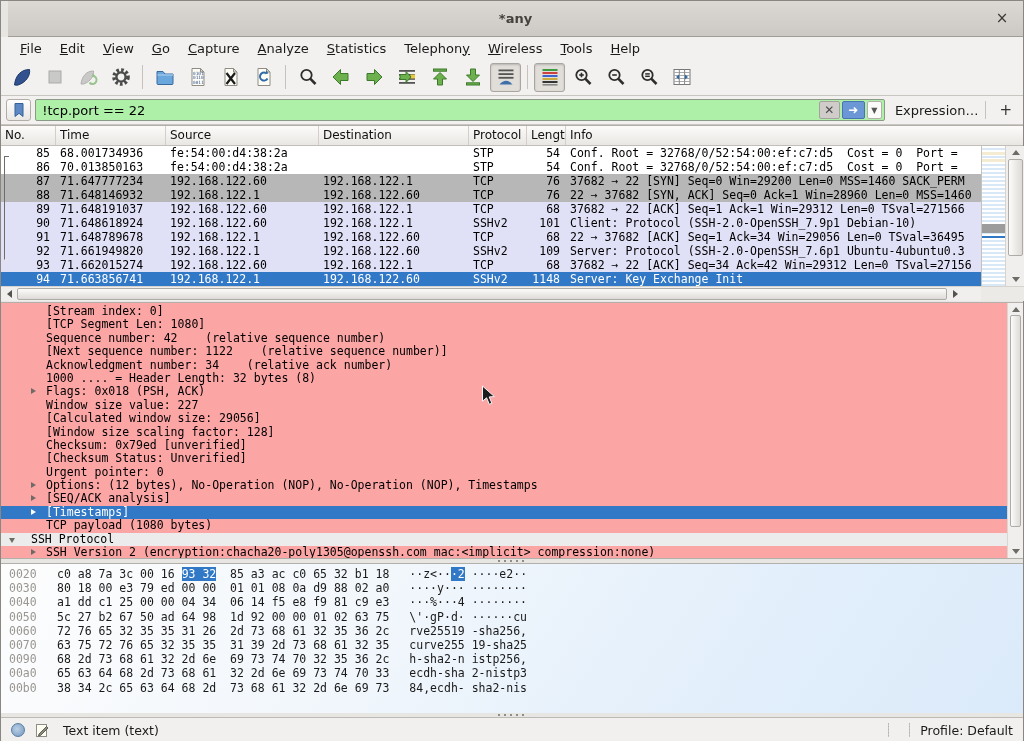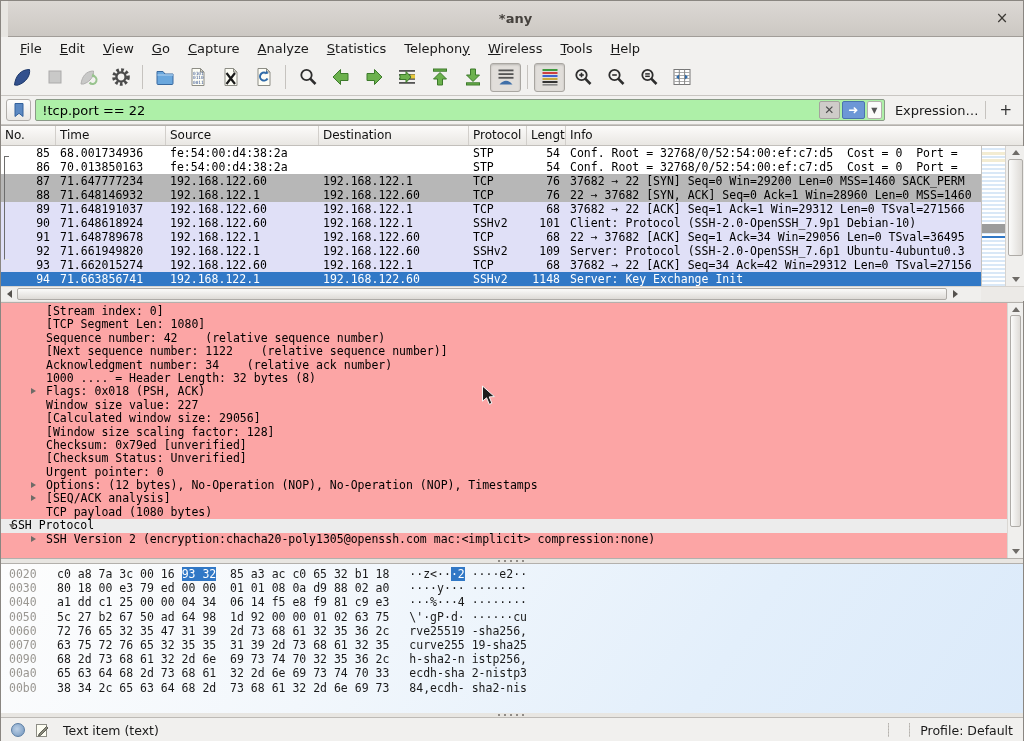--- a/index.html
+++ b/index.html
@@ -77,21 +77,21 @@
   .corner{position:absolute;left:980px;top:160px;width:44px;height:15px;background:#eceae7;border-top:1px solid #d6d3cf;}
 
   .gap{height:2px;background:#e8e6e2;}
 
   
   .details{position:relative;height:257px;background:#fca5a5;border-top:1px solid #b3b0ac;border-bottom:1px solid #b3b0ac;
            overflow:hidden;font:11.5px "DejaVu Sans Mono","Liberation Mono",monospace;color:#000;padding-top:2px;}
   .drow{position:relative;height:13.4px;line-height:13.4px;white-space:pre;overflow:hidden;}
   .drow.band{background:#ececec;}
   .drow.sel{background:var(--selection);color:#fff;}
-  .dtext.l1{padding-left:10px;display:block;}
+  .dtext.l1{padding-left:30px;display:block;}
   .dtext.l2{padding-left:45px;display:block;}
   .tri{position:absolute;top:3px;}
   .tri.r{border-top:3.5px solid transparent;border-bottom:3.5px solid transparent;border-left:5px solid #6e6b67;}
   .tri.d{border-left:3.5px solid transparent;border-right:3.5px solid transparent;border-top:5px solid #6e6b67;top:5px;}
   .drow.sel .tri.r{border-left-color:#fff;}
   .dvscroll{position:absolute;right:0;top:0;width:16px;height:100%;background:#f0efed;border-left:1px solid #dad7d3;}
   .dthumb{position:absolute;top:12px;left:2px;right:2px;height:212px;background:linear-gradient(90deg,#fbfbfa,#dedbd7);border:1px solid #aeaba7;border-radius:2px;}
 
   .split{height:4px;background:#e8e6e2;position:relative;}
   .split::before{content:"";position:absolute;left:50%;top:1px;width:30px;height:2px;margin-left:-15px;
@@ -378,20 +378,21 @@
         <div class="drow"><span class="dtext l2">1000 .... = Header Length: 32 bytes (8)</span></div>
         <div class="drow"><span class="tri r" style="left: 30px;"></span><span class="dtext l2">Flags: 0x018 (PSH, ACK)</span></div>
         <div class="drow"><span class="dtext l2">Window size value: 227</span></div>
         <div class="drow"><span class="dtext l2">[Calculated window size: 29056]</span></div>
         <div class="drow"><span class="dtext l2">[Window size scaling factor: 128]</span></div>
         <div class="drow"><span class="dtext l2">Checksum: 0x79ed [unverified]</span></div>
         <div class="drow"><span class="dtext l2">[Checksum Status: Unverified]</span></div>
         <div class="drow"><span class="dtext l2">Urgent pointer: 0</span></div>
         <div class="drow"><span class="tri r" style="left: 30px;"></span><span class="dtext l2">Options: (12 bytes), No-Operation (NOP), No-Operation (NOP), Timestamps</span></div>
         <div class="drow"><span class="tri r" style="left: 30px;"></span><span class="dtext l2">[SEQ/ACK analysis]</span></div>
+        <div class="drow sel"><span class="tri r" style="left: 30px;"></span><span class="dtext l2">[Timestamps]</span></div>
         <div class="drow"><span class="dtext l2">TCP payload (1080 bytes)</span></div>
         <div class="drow band"><span class="tri d" style="left: 8px;"></span><span class="dtext l1">SSH Protocol</span></div>
         <div class="drow"><span class="tri r" style="left: 30px;"></span><span class="dtext l2">SSH Version 2 (encryption:chacha20-poly1305@openssh.com mac:&lt;implicit&gt; compression:none)</span></div>
       </div>
     <div class="dvscroll">
       <div class="sbtn">
           <span class="tri-up"></span>
         </div>
       <div class="dthumb"></div>
       <div class="sbtn vbot">
@@ -400,21 +401,21 @@
     </div>
   </div>
 
   <div class="split"></div>
 
   <div class="hex">
       <div class="hrow"><span class="hoff">0020</span><span class="hbytes">c0 a8 7a 3c 00 16 <span class="hl">93 32</span>  85 a3 ac c0 65 32 b1 18</span><span class="hascii">··z&lt;··<span class="hl">·2</span> ····e2··</span></div>
       <div class="hrow"><span class="hoff">0030</span><span class="hbytes">80 18 00 e3 79 ed 00 00  01 01 08 0a d9 88 02 a0</span><span class="hascii">····y··· ········</span></div>
       <div class="hrow"><span class="hoff">0040</span><span class="hbytes">a1 dd c1 25 00 00 04 34  06 14 f5 e8 f9 81 c9 e3</span><span class="hascii">···%···4 ········</span></div>
       <div class="hrow"><span class="hoff">0050</span><span class="hbytes">5c 27 b2 67 50 ad 64 98  1d 92 00 00 01 02 63 75</span><span class="hascii">\'·gP·d· ······cu</span></div>
-      <div class="hrow"><span class="hoff">0060</span><span class="hbytes">72 76 65 32 35 47 31 39  2d 73 68 61 32 35 36 2c</span><span class="hascii">rve25519 -sha256,</span></div>
+      <div class="hrow"><span class="hoff">0060</span><span class="hbytes">72 76 65 32 35 35 31 26  2d 73 68 61 32 35 36 2c</span><span class="hascii">rve25519 -sha256,</span></div>
       <div class="hrow"><span class="hoff">0070</span><span class="hbytes">63 75 72 76 65 32 35 35  31 39 2d 73 68 61 32 35</span><span class="hascii">curve255 19-sha25</span></div>
       <div class="hrow"><span class="hoff">0090</span><span class="hbytes">68 2d 73 68 61 32 2d 6e  69 73 74 70 32 35 36 2c</span><span class="hascii">h-sha2-n istp256,</span></div>
       <div class="hrow"><span class="hoff">00a0</span><span class="hbytes">65 63 64 68 2d 73 68 61  32 2d 6e 69 73 74 70 33</span><span class="hascii">ecdh-sha 2-nistp3</span></div>
       <div class="hrow"><span class="hoff">00b0</span><span class="hbytes">38 34 2c 65 63 64 68 2d  73 68 61 32 2d 6e 69 73</span><span class="hascii">84,ecdh- sha2-nis</span></div>
     </div>
 
   <div class="split"></div>
 
   <div class="status">
     <div class="expert"></div>

